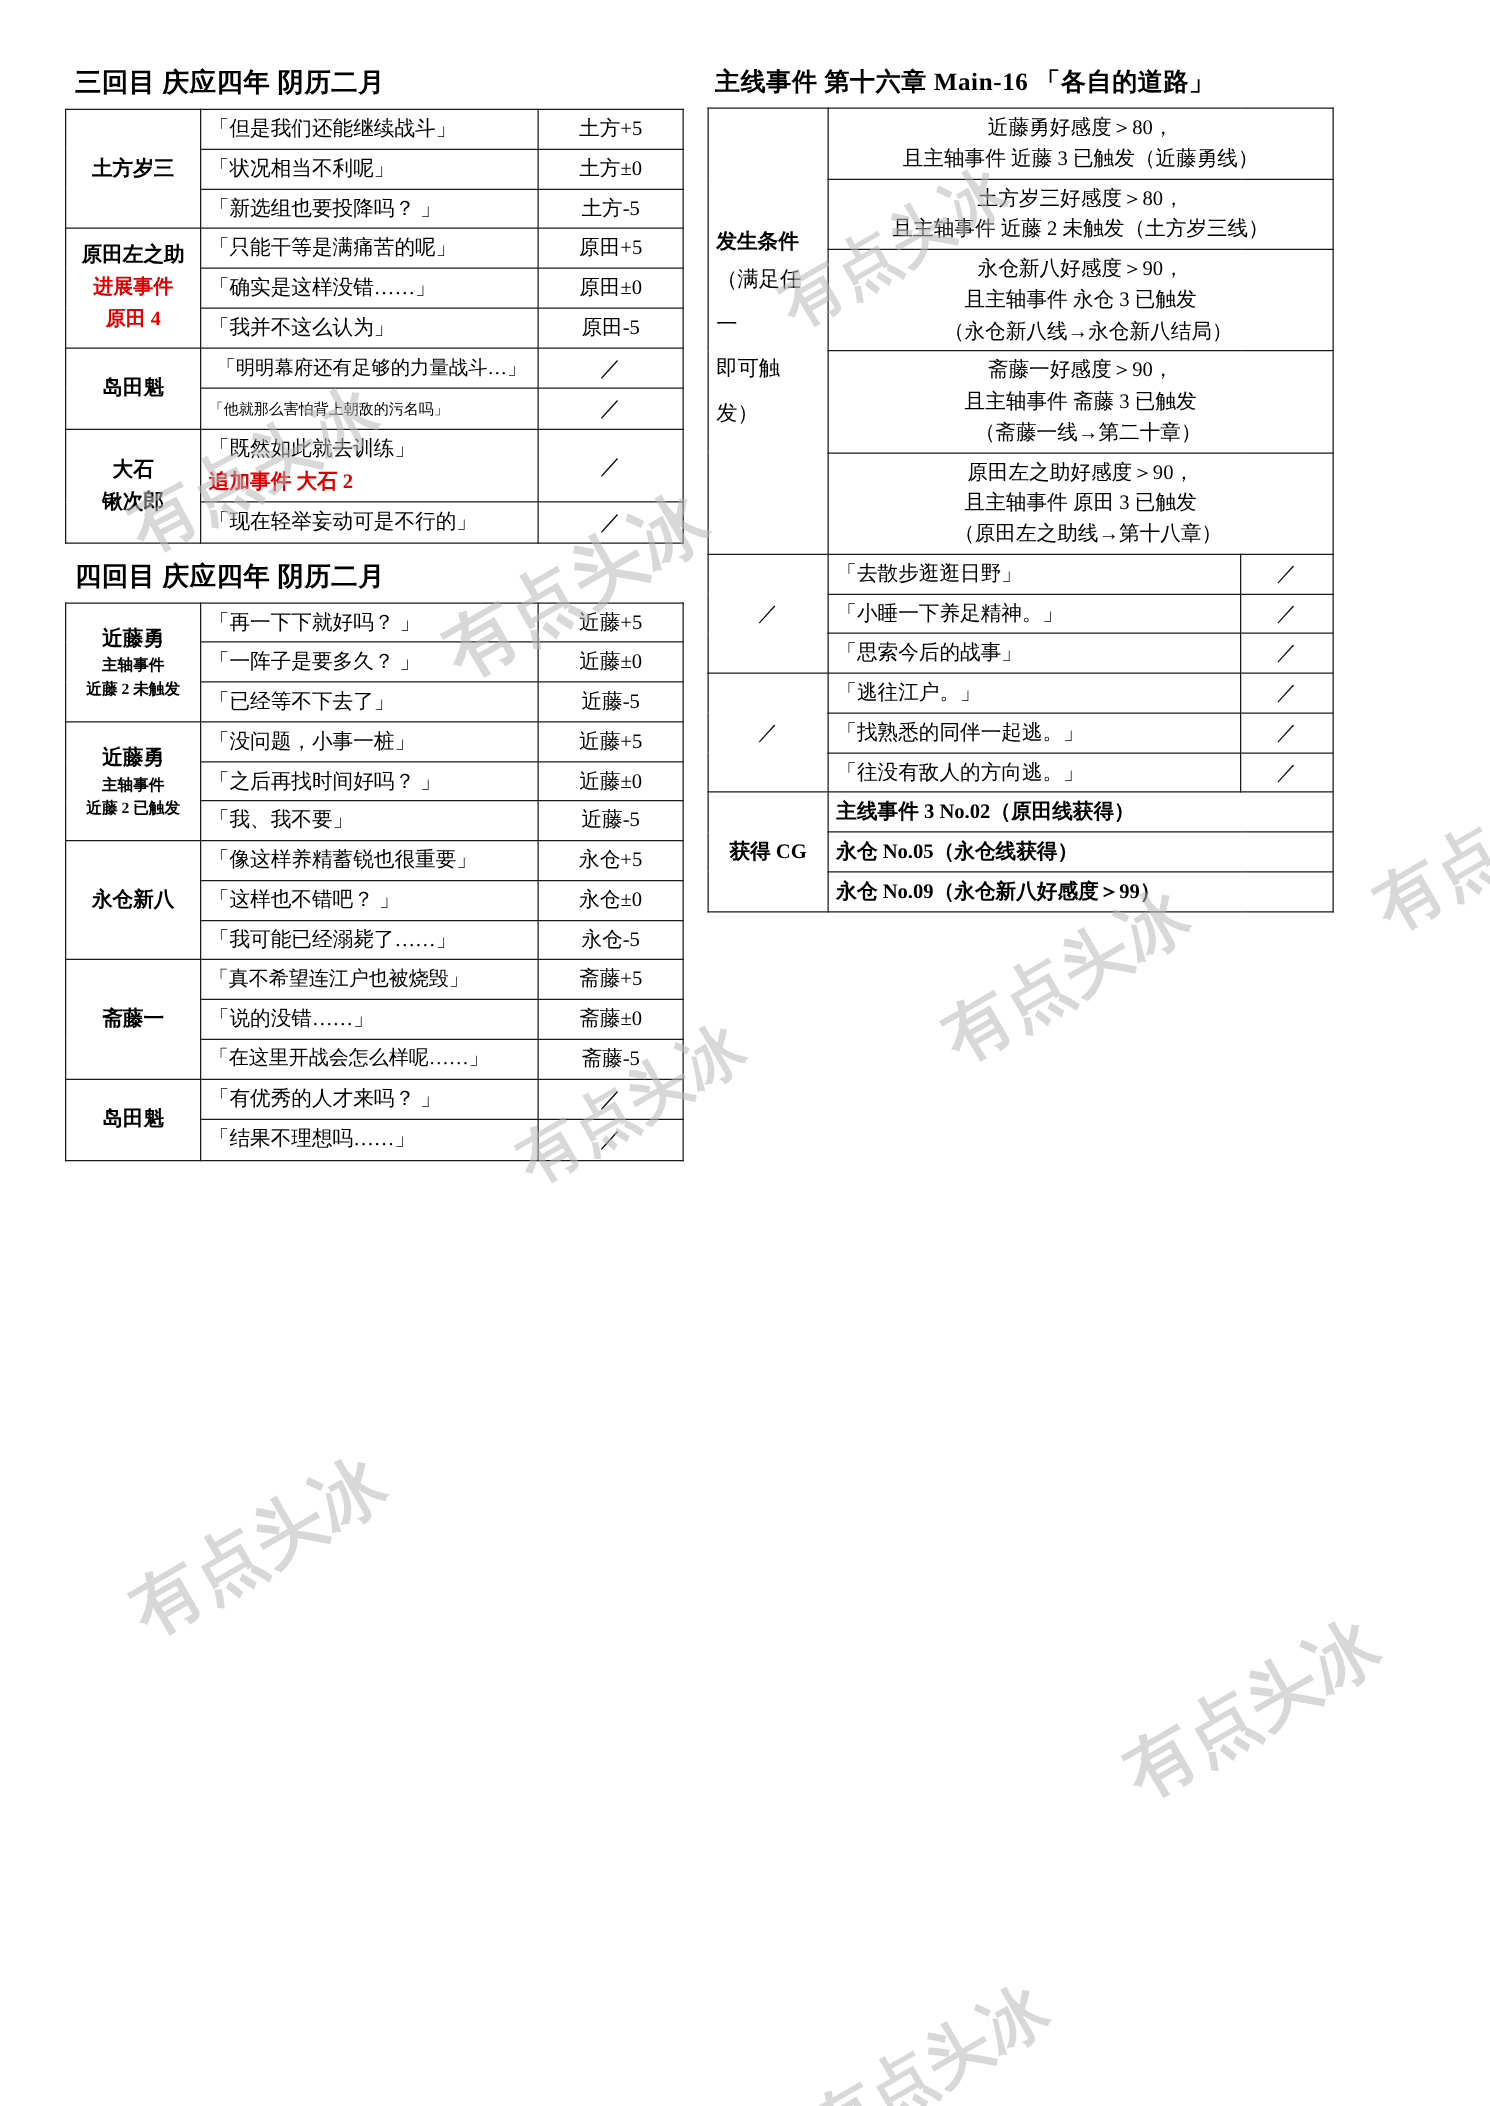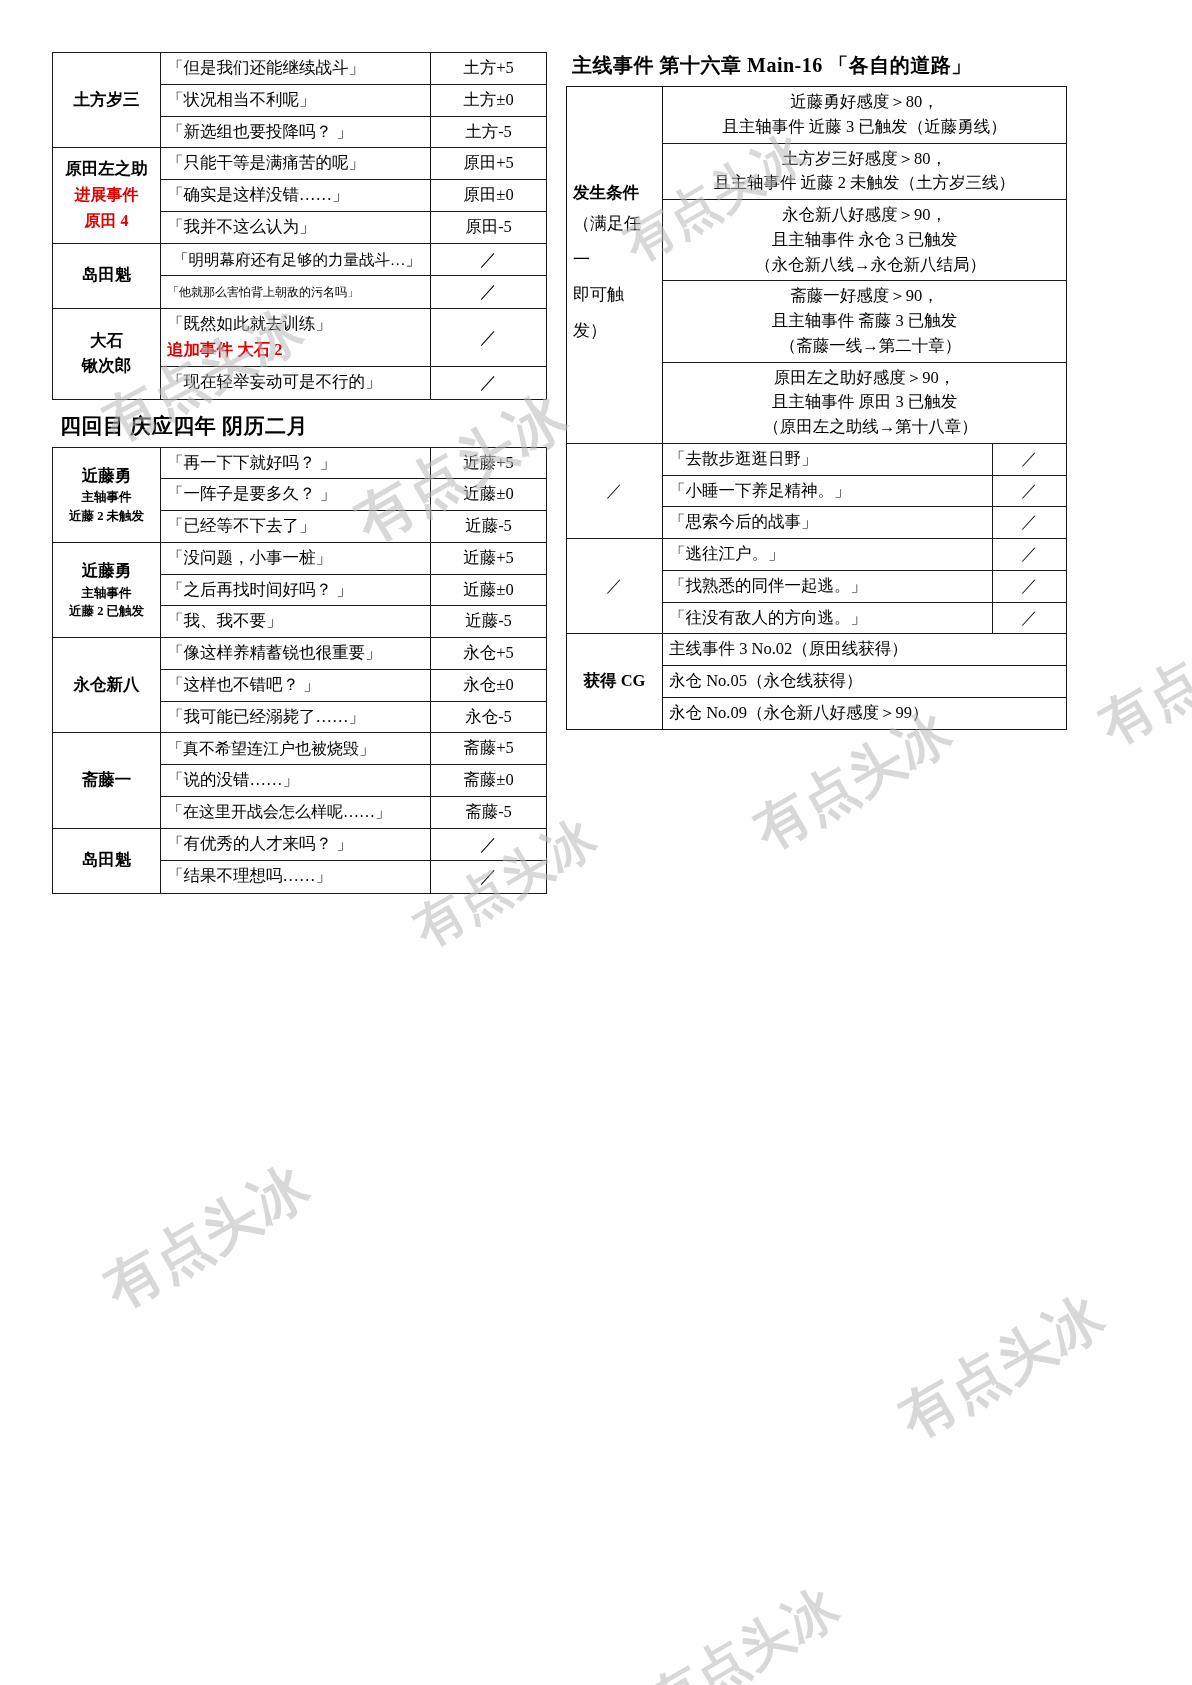--- a/index.html
+++ b/index.html
@@ -165,21 +165,21 @@
     text-align: center;
     font-size: 17px;
   }
   .cg-label {
     text-align: center;
     font-size: 18px;
     font-weight: 700;
   }
   .cg-cell {
     font-size: 17px;
-    font-weight: 400;
+    font-weight: 700;
     padding-left: 10px;
     white-space: nowrap;
   }
 
   .page-number {
     position: absolute;
     left: 0;
     right: 0;
     top: 1543px;
     text-align: center;
@@ -199,20 +199,21 @@
     <div class="wm" style="left:615px; top:165px;  font-size:50px; transform:rotate(-30deg);">有点头冰</div>
     <div class="wm" style="left:745px; top:745px;  font-size:54px; transform:rotate(-30deg);">有点头冰</div>
     <div class="wm" style="left:1090px;top:640px;  font-size:54px; transform:rotate(-30deg);">有点头冰</div>
     <div class="wm" style="left:95px;  top:1200px; font-size:56px; transform:rotate(-30deg);">有点头冰</div>
     <div class="wm" style="left:890px; top:1330px; font-size:56px; transform:rotate(-30deg);">有点头冰</div>
     <div class="wm" style="left:640px; top:1620px; font-size:52px; transform:rotate(-30deg);">有点头冰</div>
   </div>
 
   <div class="col-left">
 
+    <div class="section-title">三回目 庆应四年 阴历二月</div>
 
     <table class="grid t-left">
       <colgroup>
           <col class="c1">
           <col class="c2">
           <col class="c3">
         </colgroup>
       <tbody>
 
         <tr>

